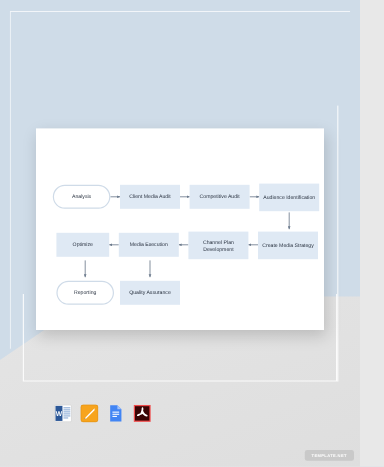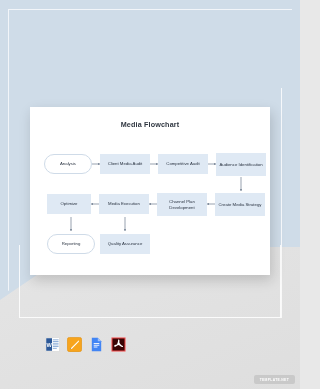--- a/index.html
+++ b/index.html
@@ -101,21 +101,20 @@
 <div id="stage">
 
   <div class="bg-grey"></div>
   <div class="bg-blue"></div>
   <div class="bg-blue-inner"></div>
   <div class="bg-grey-frame"></div>
   <div class="bg-vline"></div>
 
   <div id="card">
 
-    <div id="card-title">Media Flowchart</div>
 
     <div id="chart">
 
       <svg id="links" viewBox="0 0 240 168">
         <defs>
           <marker id="ar" markerWidth="4" markerHeight="4" refX="3.4" refY="2" orient="auto" markerUnits="strokeWidth">
             <path d="M0,0.4 L3.6,2 L0,3.6 z" fill="#6b7a8c"></path>
           </marker>
         </defs>
         <g stroke="#6b7a8c" stroke-width="0.7" fill="none" marker-end="url(#ar)">

